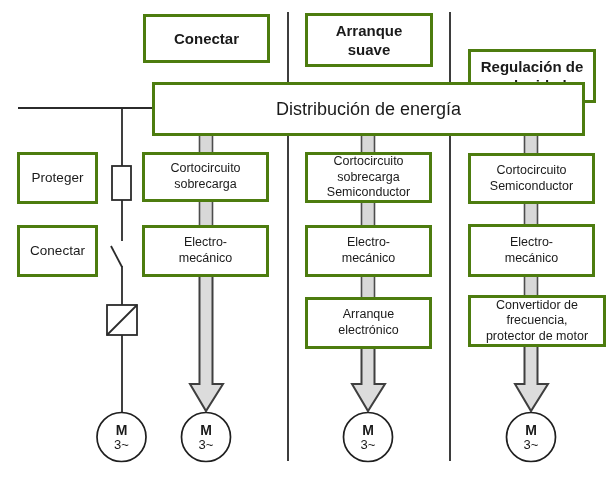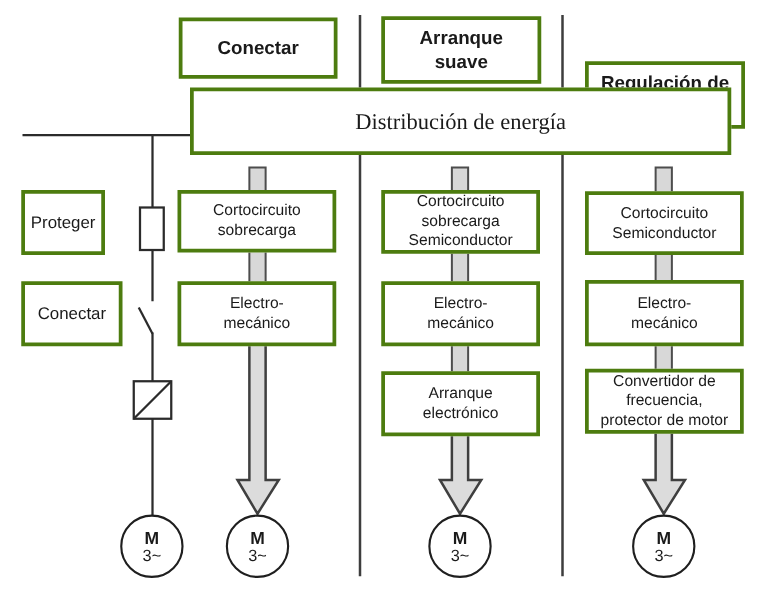--- a/index.html
+++ b/index.html
@@ -70,43 +70,43 @@
     <circle cx="368" cy="437" r="24.5" fill="#ffffff" stroke="#1f1f1f" stroke-width="1.7"></circle>
     <circle cx="531" cy="437" r="24.5" fill="#ffffff" stroke="#1f1f1f" stroke-width="1.7"></circle>
   </svg>
 
   <div class="box header" style="left:143px;top:14px;width:127px;height:49px;">Conectar</div>
   <div class="box header" style="left:305px;top:13px;width:128px;height:54px;">Arranque
 suave</div>
   <div class="box header" style="left:468px;top:13px;width:128px;height:54px;margin-top:36px;">Regulación de
 velocidad</div>
 
-  <div class="box bar" style="left:152px;top:70px;width:433px;height:54px;font-family:Liberation Serif, serif;">Distribución de energía</div>
+  <div class="box bar" style="left:152px;top:82px;width:433px;height:54px;">Distribución de energía</div>
 
-  <div class="box leftlabel" style="left:17px;top:152px;width:67px;height:52px;">Proteger</div>
+  <div class="box leftlabel" style="left:17px;top:152px;width:81px;height:52px;">Proteger</div>
   <div class="box leftlabel" style="left:17px;top:225px;width:81px;height:52px;">Conectar</div>
 
   <div class="box proc" style="left:142px;top:152px;width:127px;height:50px;">Cortocircuito
 sobrecarga</div>
   <div class="box proc" style="left:142px;top:225px;width:127px;height:52px;">Electro-
 mecánico</div>
 
   <div class="box proc" style="left:305px;top:152px;width:127px;height:51px;">Cortocircuito
 sobrecarga
 Semiconductor</div>
   <div class="box proc" style="left:305px;top:225px;width:127px;height:52px;">Electro-
 mecánico</div>
   <div class="box proc" style="left:305px;top:297px;width:127px;height:52px;">Arranque
 electrónico</div>
 
   <div class="box proc" style="left:468px;top:153px;width:127px;height:51px;">Cortocircuito
 Semiconductor</div>
   <div class="box proc" style="left:468px;top:224px;width:127px;height:53px;">Electro-
 mecánico</div>
-  <div class="box proc" style="left:468px;top:295px;width:127px;height:52px;">Convertidor de
+  <div class="box proc" style="left:468px;top:295px;width:138px;height:52px;">Convertidor de
 frecuencia,
 protector de motor</div>
 
   <div class="motorlabel" style="left:97px;top:414px;width:49px;height:46px;">
     <span class="m">M</span>
     <span class="ph">3~</span>
   </div>
   <div class="motorlabel" style="left:181px;top:414px;width:50px;height:46px;">
     <span class="m">M</span>
     <span class="ph">3~</span>

